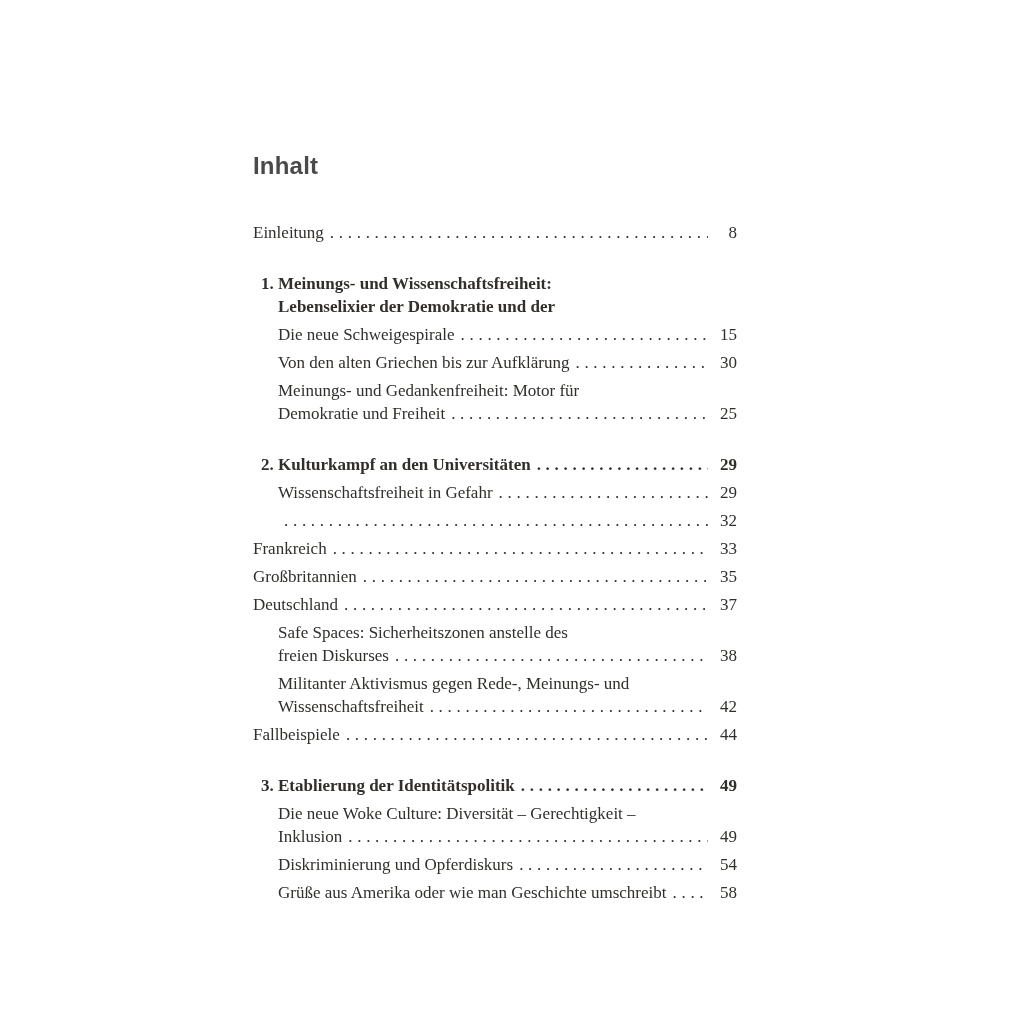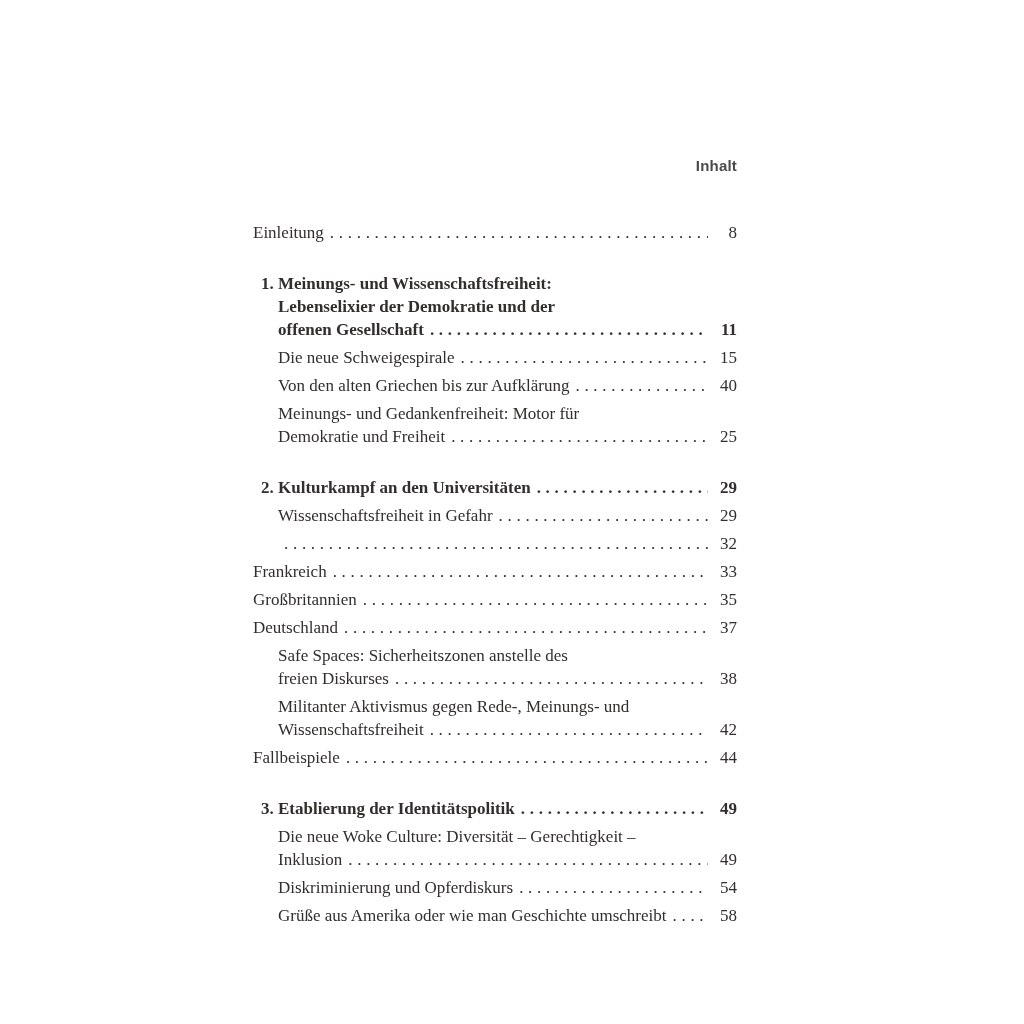--- a/index.html
+++ b/index.html
@@ -19,26 +19,25 @@
     left: 253px;
     top: 155px;
     width: 484px;
     color: #312f2c;
     font-family: "Liberation Serif", "DejaVu Serif", serif;
     font-size: 17px;
   }
   .page-title {
     font-family: "Liberation Sans", "DejaVu Sans", sans-serif;
     font-weight: bold;
-    font-size: 15px;
+    font-size: 24px;
     line-height: 22px;
     color: #4a4a4a;
     letter-spacing: 0.2px;
     margin: 0 0 44px 0;
-    text-align: right;
   }
   .toc-entry {
     position: relative;
     line-height: 23px;
     margin: 0 0 5px 0;
   }
   .toc-entry.lvl0 { margin-left: 0; }
   .toc-entry.lvl1 { margin-left: 25px; }
   .toc-entry.lvl2 { }
   .toc-entry.section { margin-top: 28px; }
@@ -83,38 +82,33 @@
           <div class="lastline">
             <span class="txt">Einleitung</span>
             <span class="leader"></span>
             <span class="pg">8</span>
           </div>
         </div>
         <div class="toc-entry lvl1 bold section">
           <span class="num">1.</span>
           <div class="line">Meinungs- und Wissenschaftsfreiheit:</div>
           <div class="line">Lebenselixier der Demokratie und der</div>
-          <div class="lastline">
-            <span class="txt">offenen Gesellschaft</span>
-            <span class="leader"></span>
-            <span class="pg">11</span>
-          </div>
         </div>
         <div class="toc-entry lvl1">
           <div class="lastline">
             <span class="txt">Die neue Schweigespirale</span>
             <span class="leader"></span>
             <span class="pg">15</span>
           </div>
         </div>
         <div class="toc-entry lvl1">
           <div class="lastline">
             <span class="txt">Von den alten Griechen bis zur Aufklärung</span>
             <span class="leader"></span>
-            <span class="pg">40</span>
+            <span class="pg">30</span>
           </div>
         </div>
         <div class="toc-entry lvl1">
           <div class="line">Meinungs- und Gedankenfreiheit: Motor für</div>
           <div class="lastline">
             <span class="txt">Demokratie und Freiheit</span>
             <span class="leader"></span>
             <span class="pg">25</span>
           </div>
         </div>

